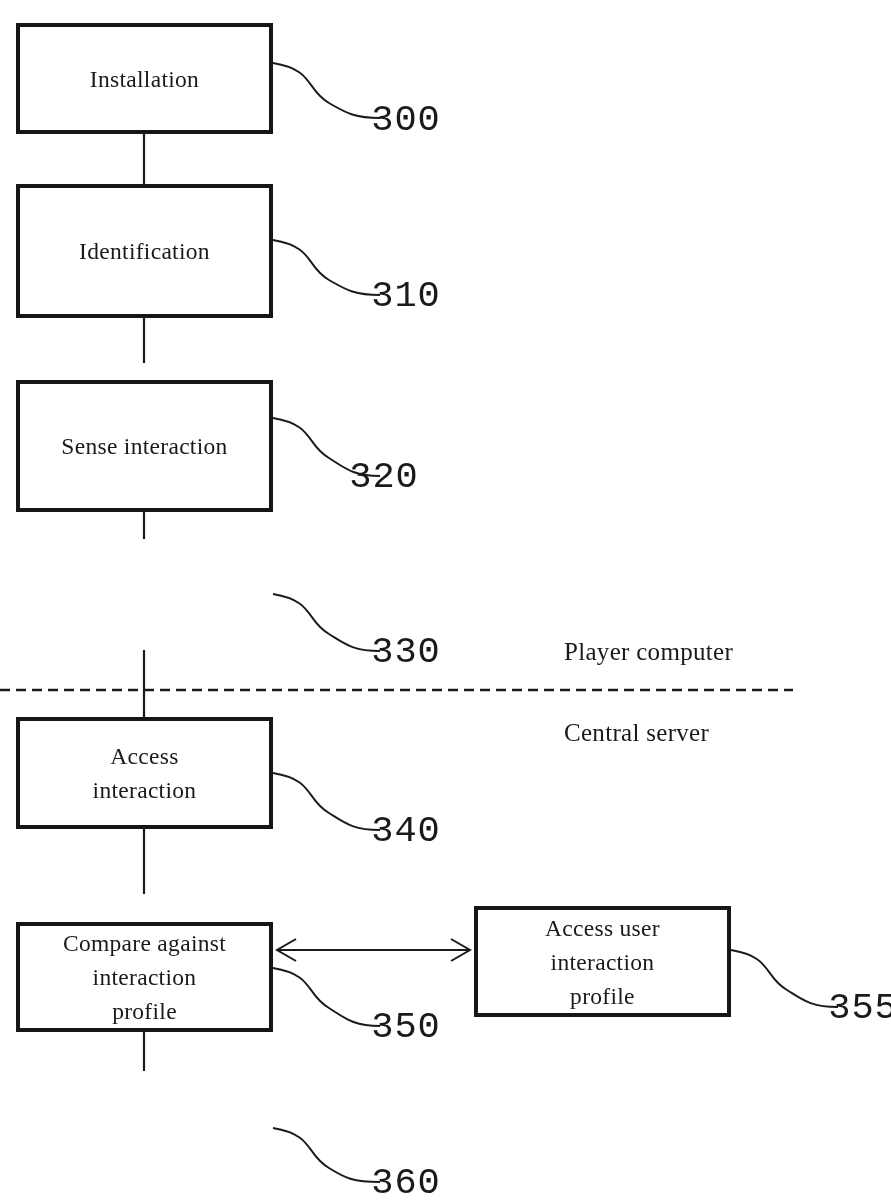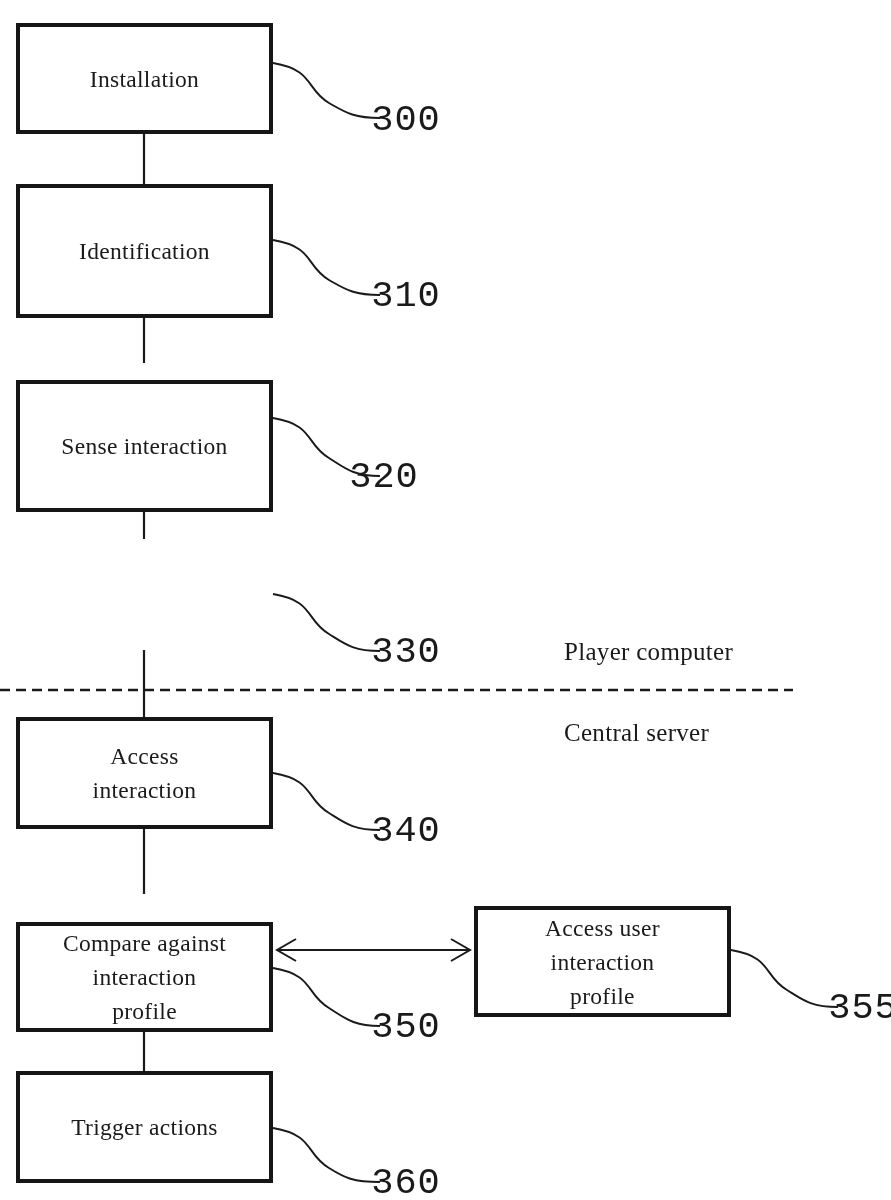--- a/index.html
+++ b/index.html
@@ -104,23 +104,20 @@
   </div>
   <div class="flow-box" style="top:717px;  height:112px;">
     <span class="box-label">Access
 interaction</span>
   </div>
   <div class="flow-box" style="top:894px;  height:110px;margin-top:28px;">
     <span class="box-label">Compare against
 interaction
 profile</span>
   </div>
-  <div class="flow-box" style="top:1071px; height:112px;">
-    <span class="box-label">Trigger actions</span>
-  </div>
 
   <div class="flow-box" style="left:474px; top:894px; height:111px;margin-top:12px;">
     <span class="box-label">Access user
 interaction
 profile</span>
   </div>
 
   <div class="ref-label" style="left:406px; top:120px;">300</div>
   <div class="ref-label" style="left:406px; top:296px;">310</div>
   <div class="ref-label" style="left:384px; top:477px;">320</div>

